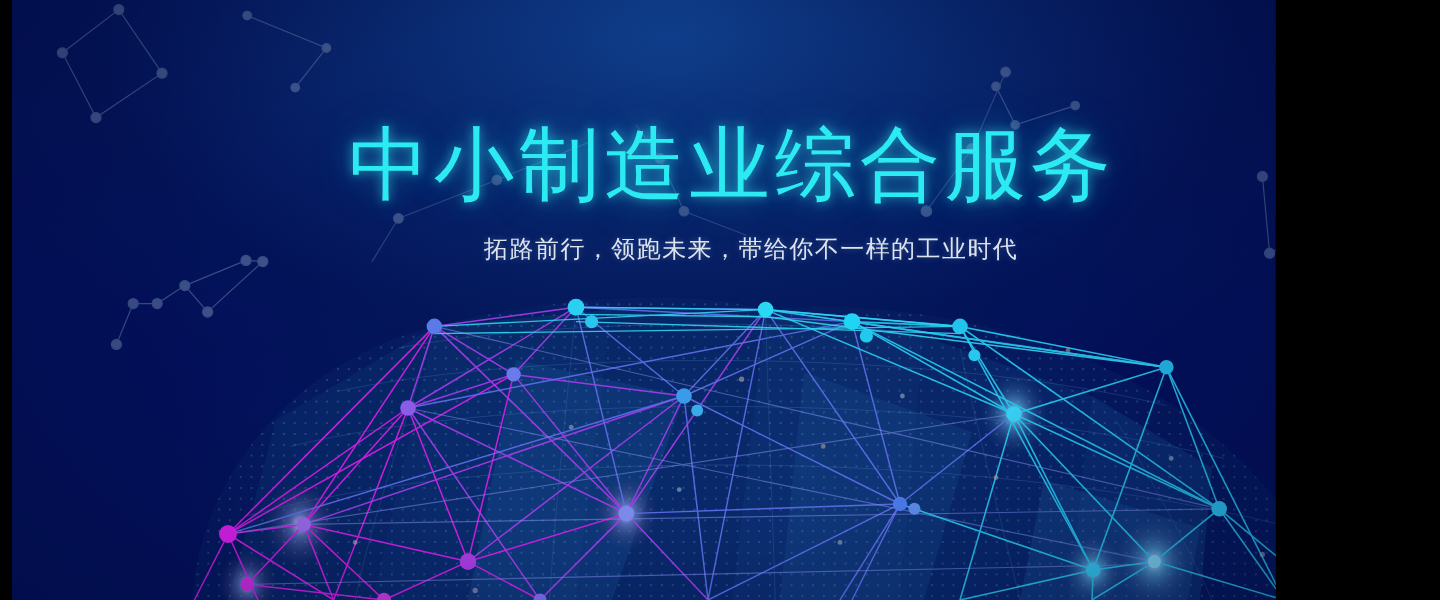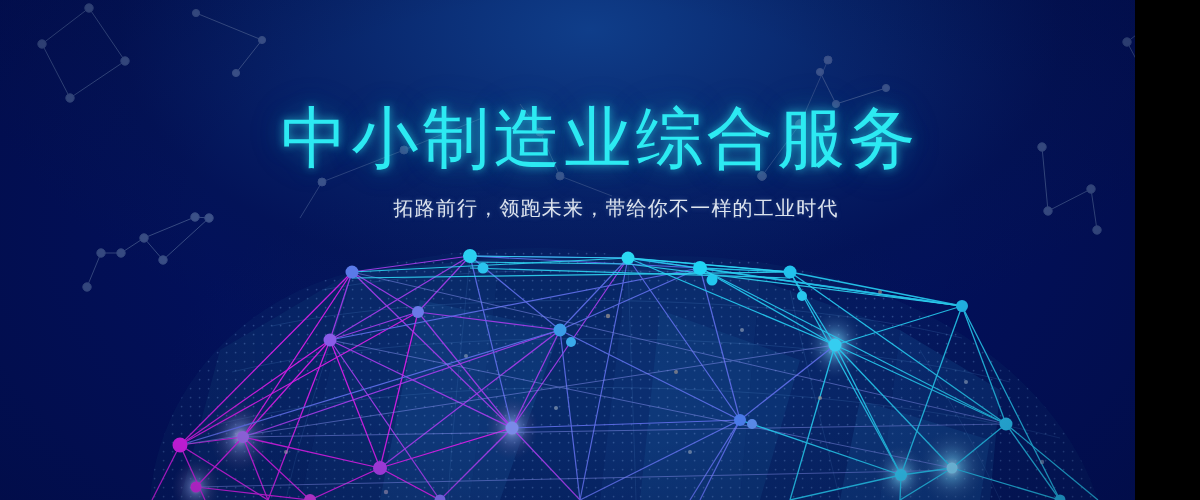--- a/index.html
+++ b/index.html
@@ -2,25 +2,26 @@
 <html><head>
 <meta charset="utf-8">
 <style>
   html, body {
     margin: 0;
     padding: 0;
     background: #000;
   }
   #stage {
     position: relative;
-    width: 1135px;
+    width: 1053px;
     height: 500px;
     overflow: hidden;
     font-family: "Liberation Sans", "DejaVu Sans", sans-serif;
     background: #021050;
+    margin-left: 10px;
   }
   
   .bg-base {
     position: absolute;
     inset: 0;
     background: #02105a;
   }
   .bg-glow {
     position: absolute;
     inset: 0;

